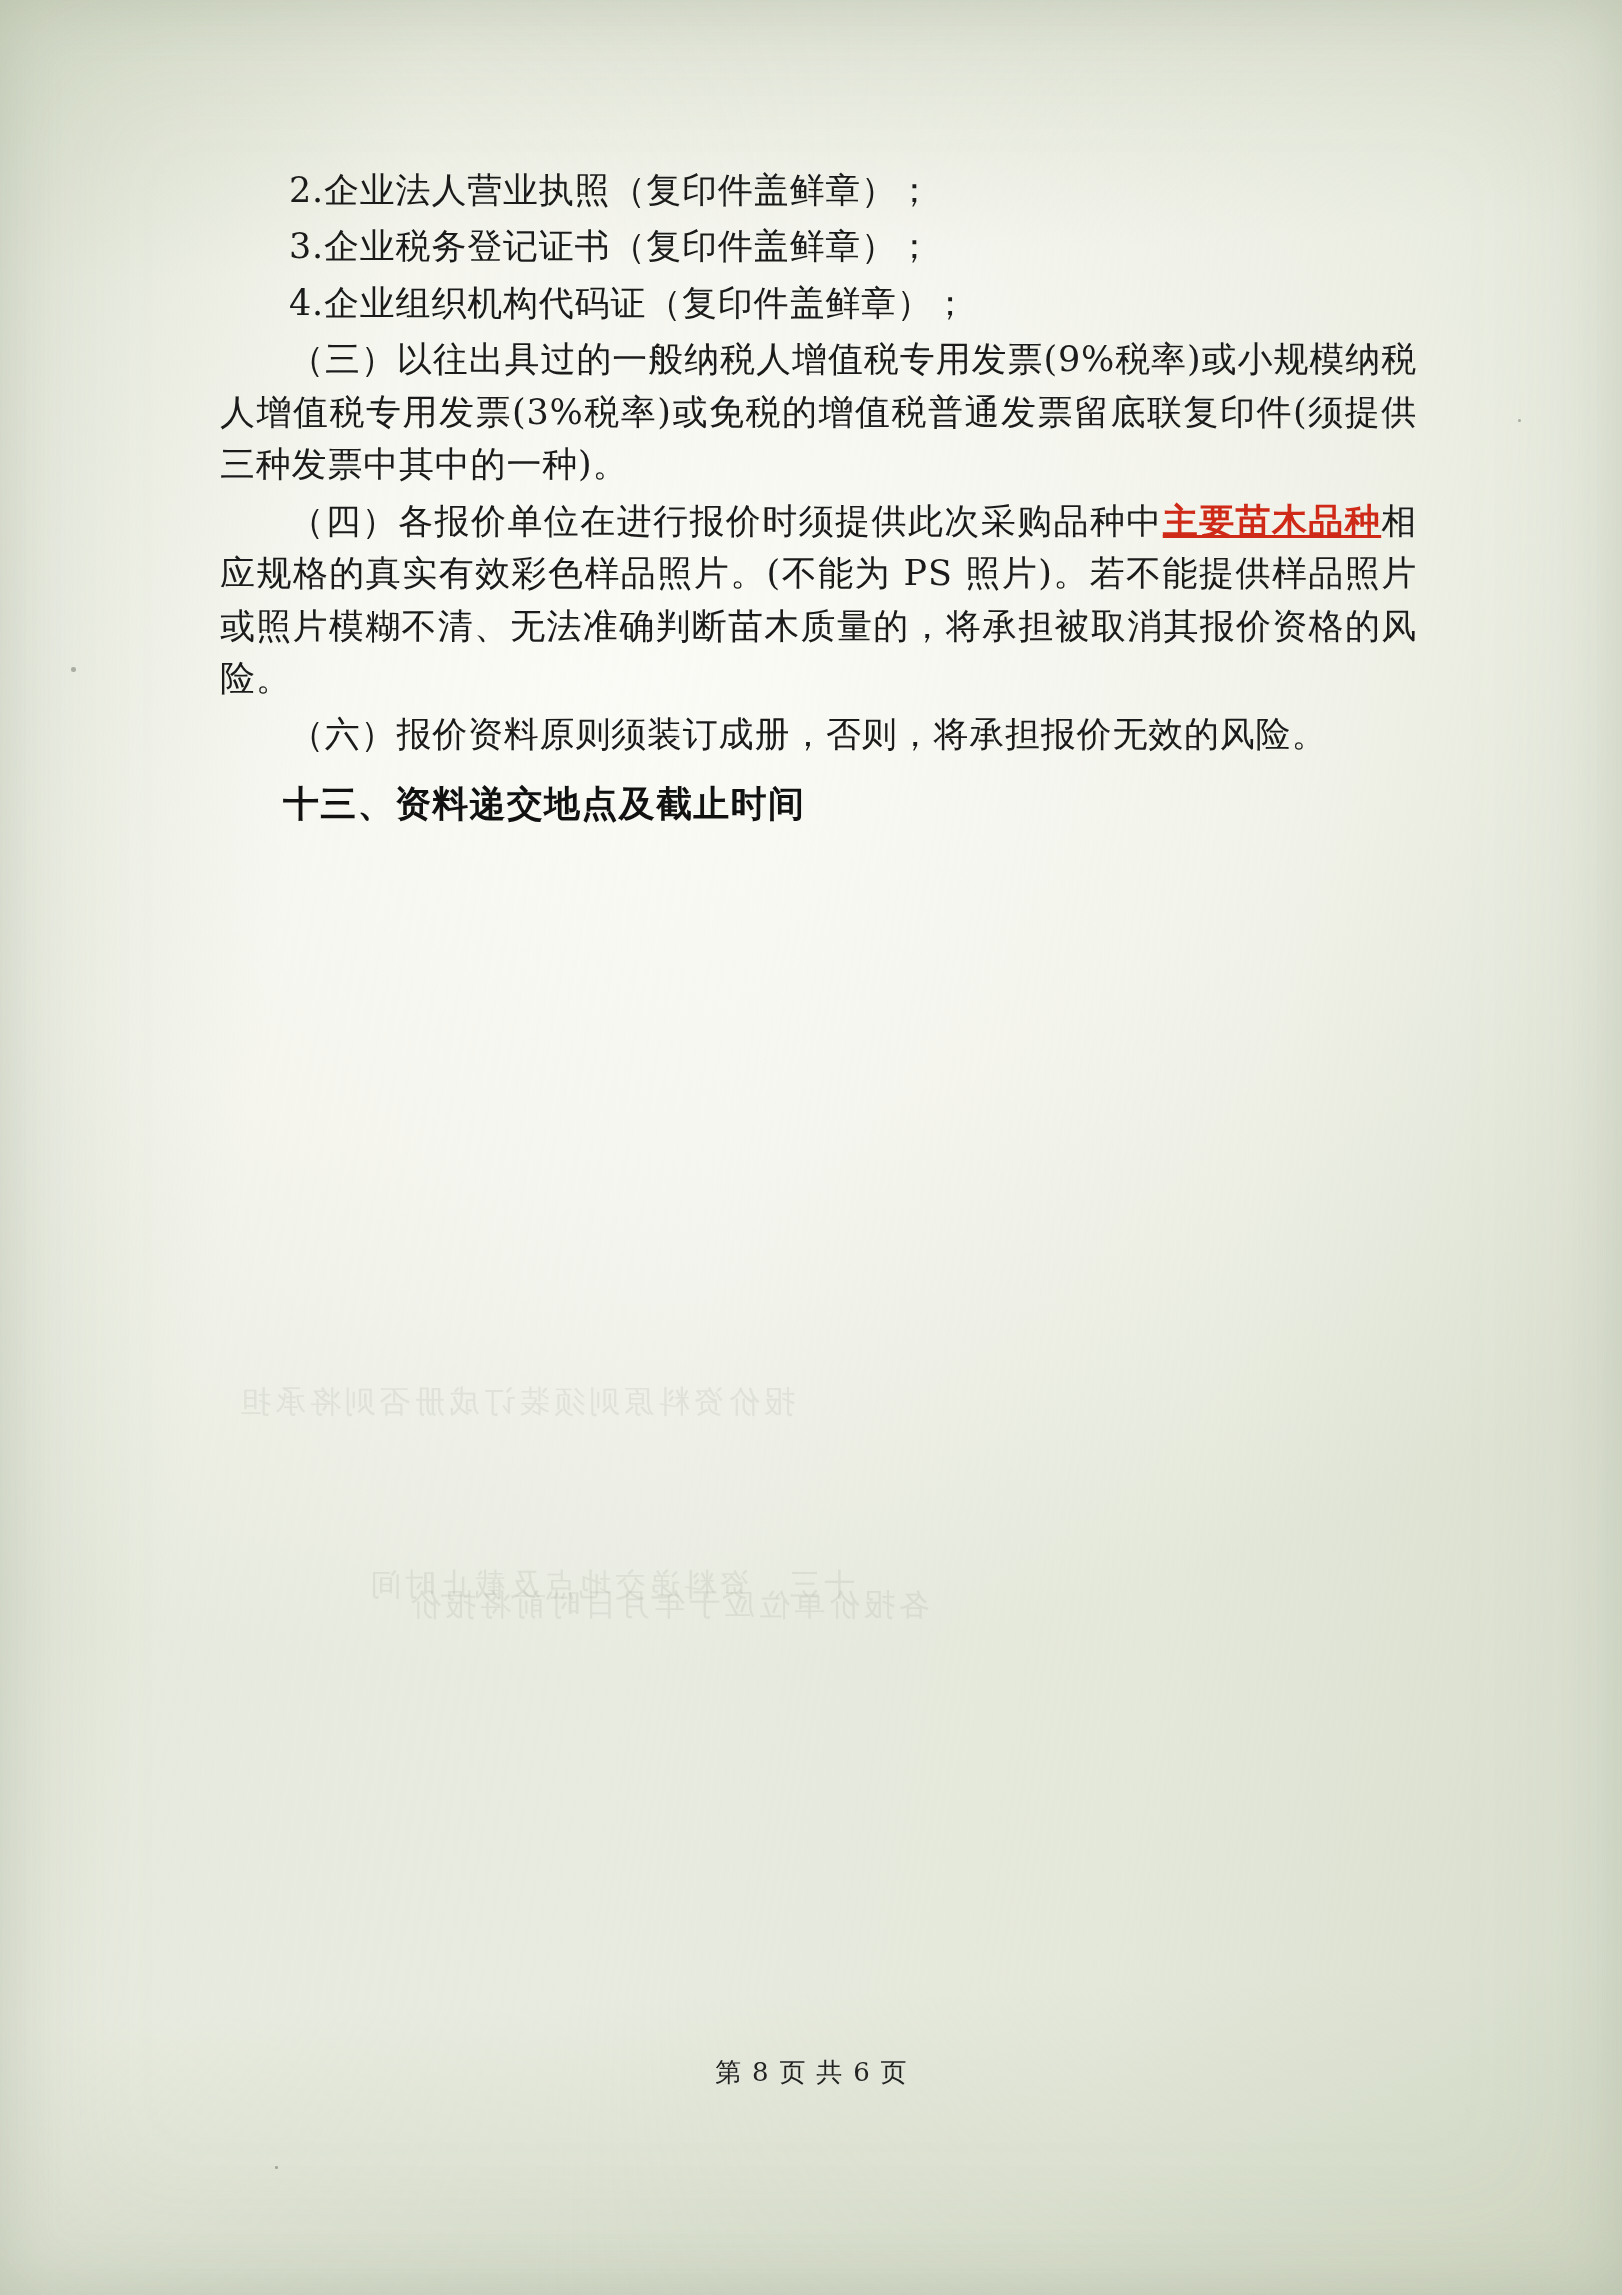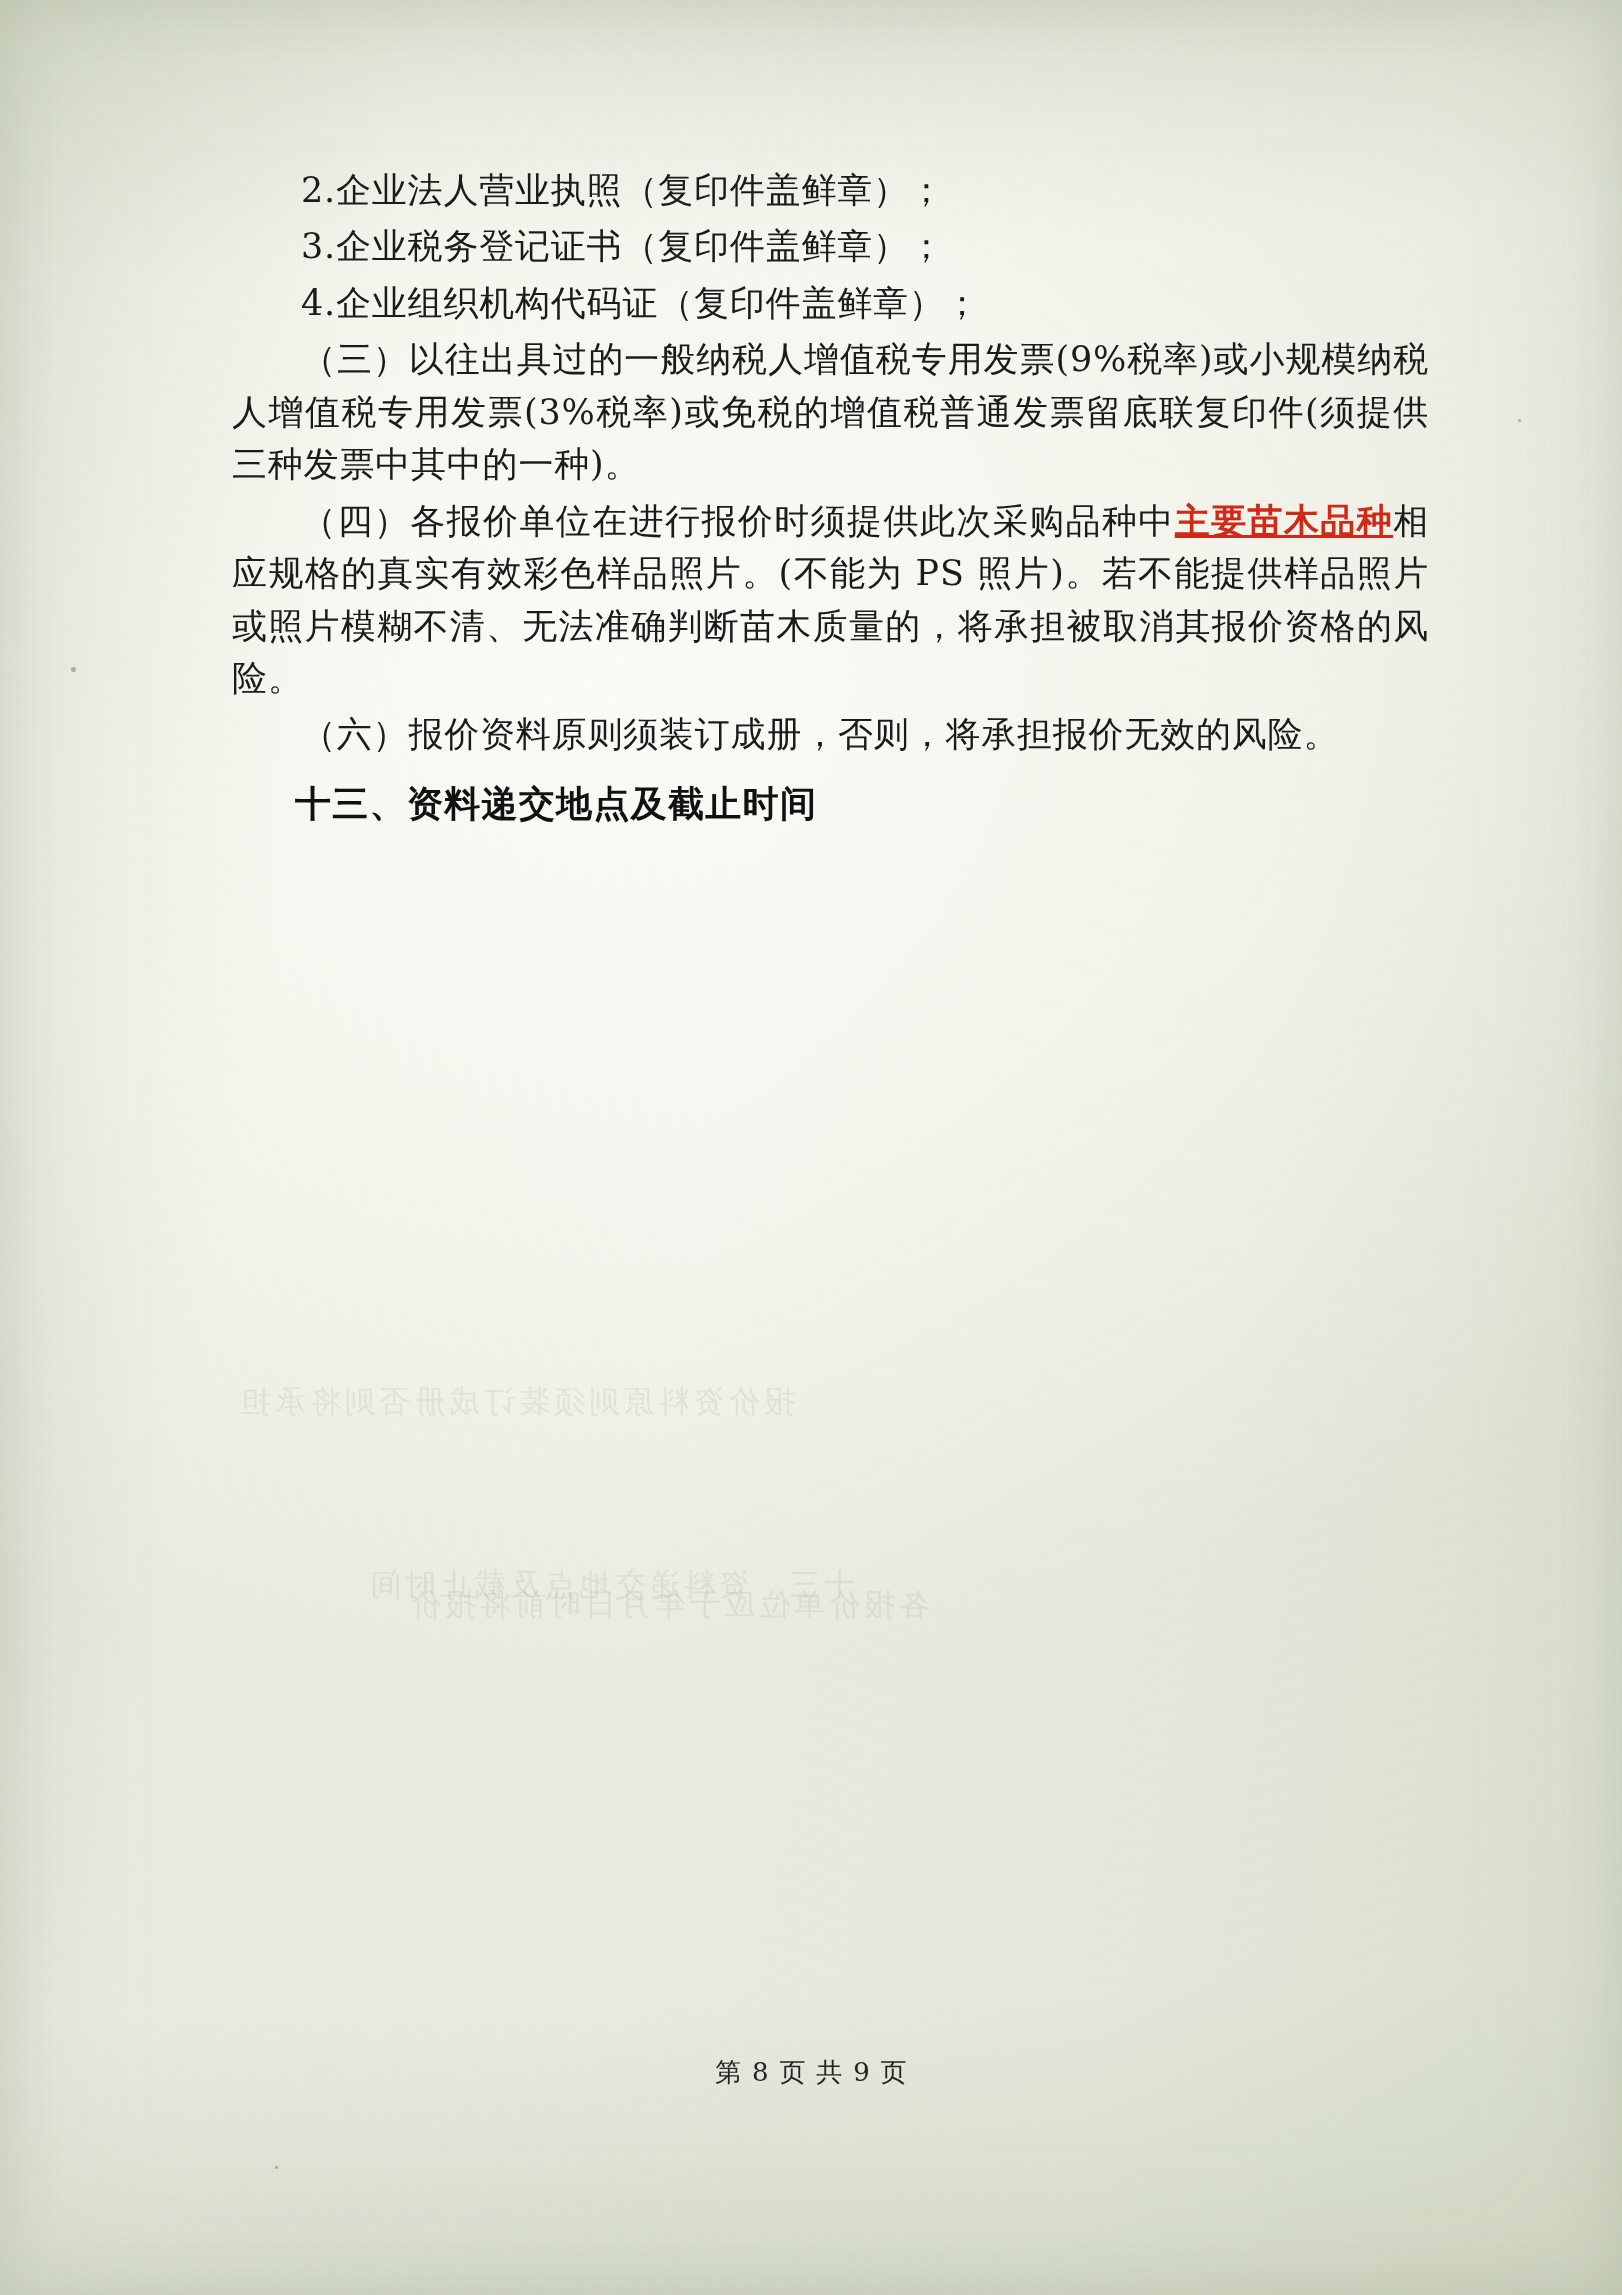--- a/index.html
+++ b/index.html
@@ -38,21 +38,21 @@
     position: absolute;
     inset: 0;
     pointer-events: none;
     box-shadow:
       inset 0 0 59px rgba(150,160,140,0.28),
       inset 0 0 157px rgba(170,180,160,0.18);
   }
 
   .content {
     position: absolute;
-    left: 232px;
+    left: 220px;
     top: 164px;
     width: 1197px;
   }
 
   p.para {
     margin: 0 0 3.9px 0;
     font-size: 35px;
     line-height: 1.50;
     color: #1b1b1b;
     letter-spacing: 0.8px;
@@ -146,17 +146,17 @@
     </p>
 
 
     <p class="para indent">（六）报价资料原则须装订成册，否则，将承担报价无效的风险。</p>
 
     <h2 class="heading">十三、资料递交地点及截止时间</h2>
 
 
   </div>
 
-  <div class="footer">第 8 页 共 9 页</div>
+  <div class="footer">第 8 页 共 6 页</div>
 
   <div class="edge-shadow"></div>
 </div>
 
 
 </body></html>

